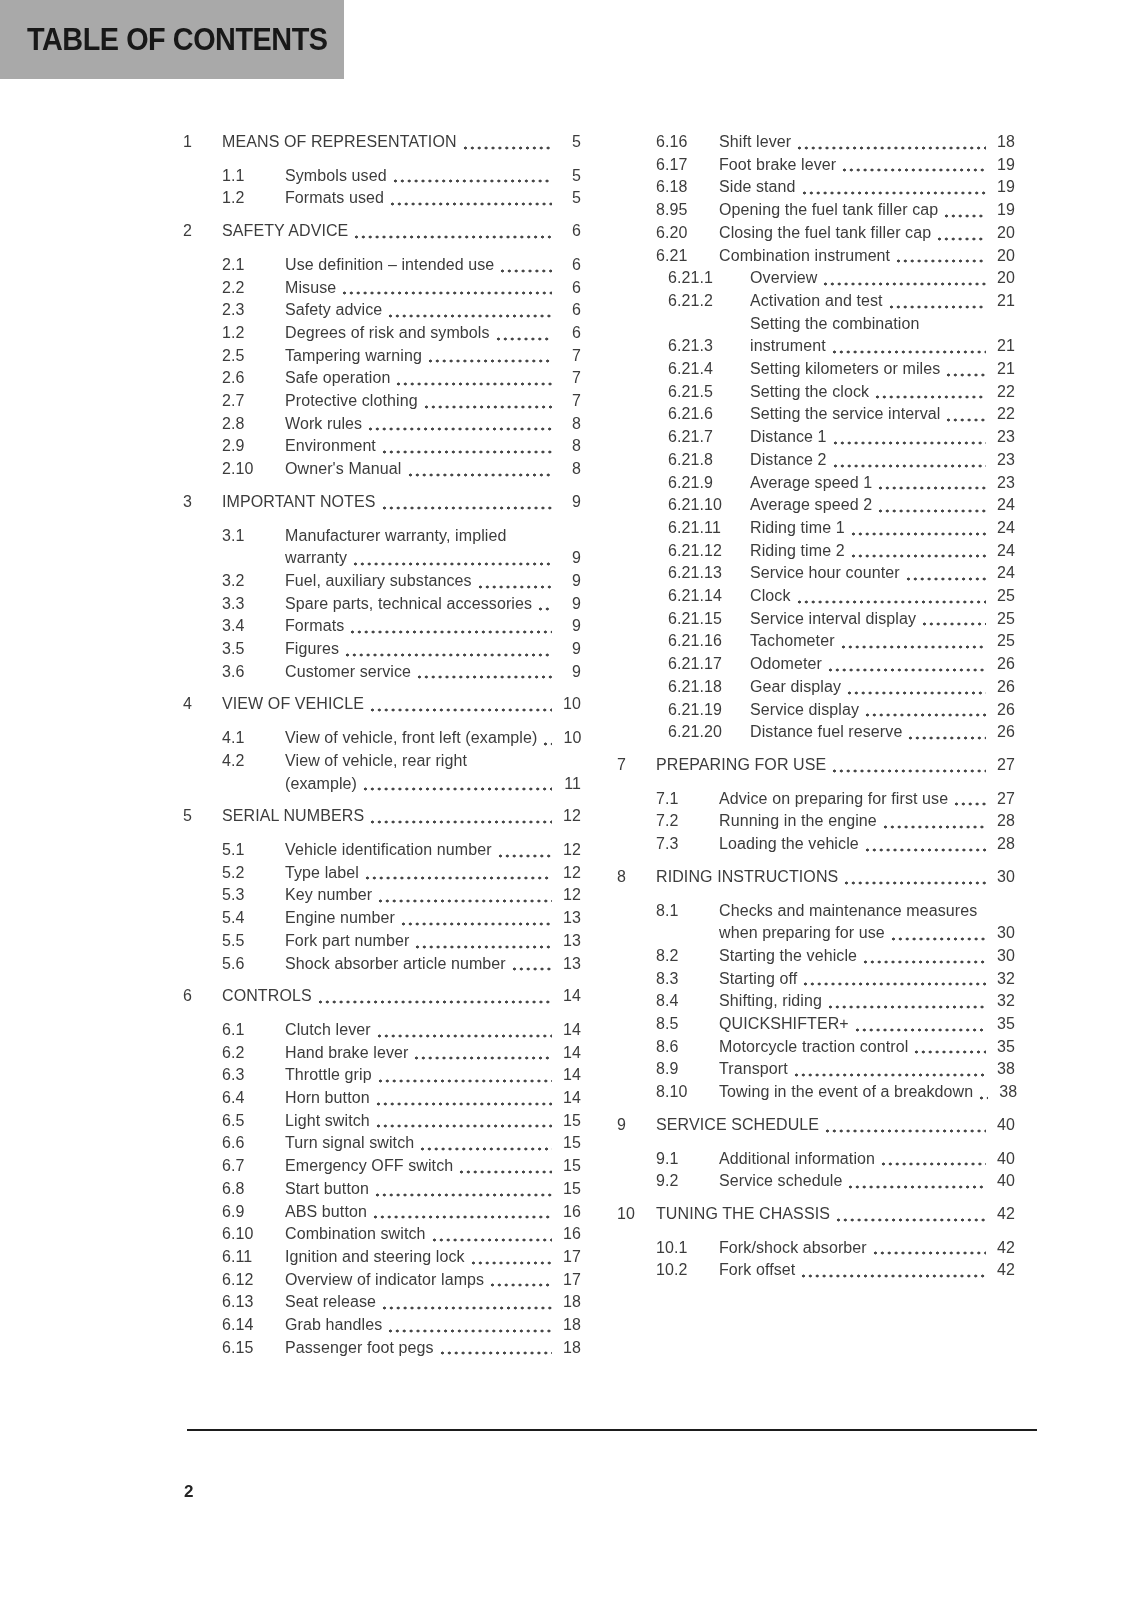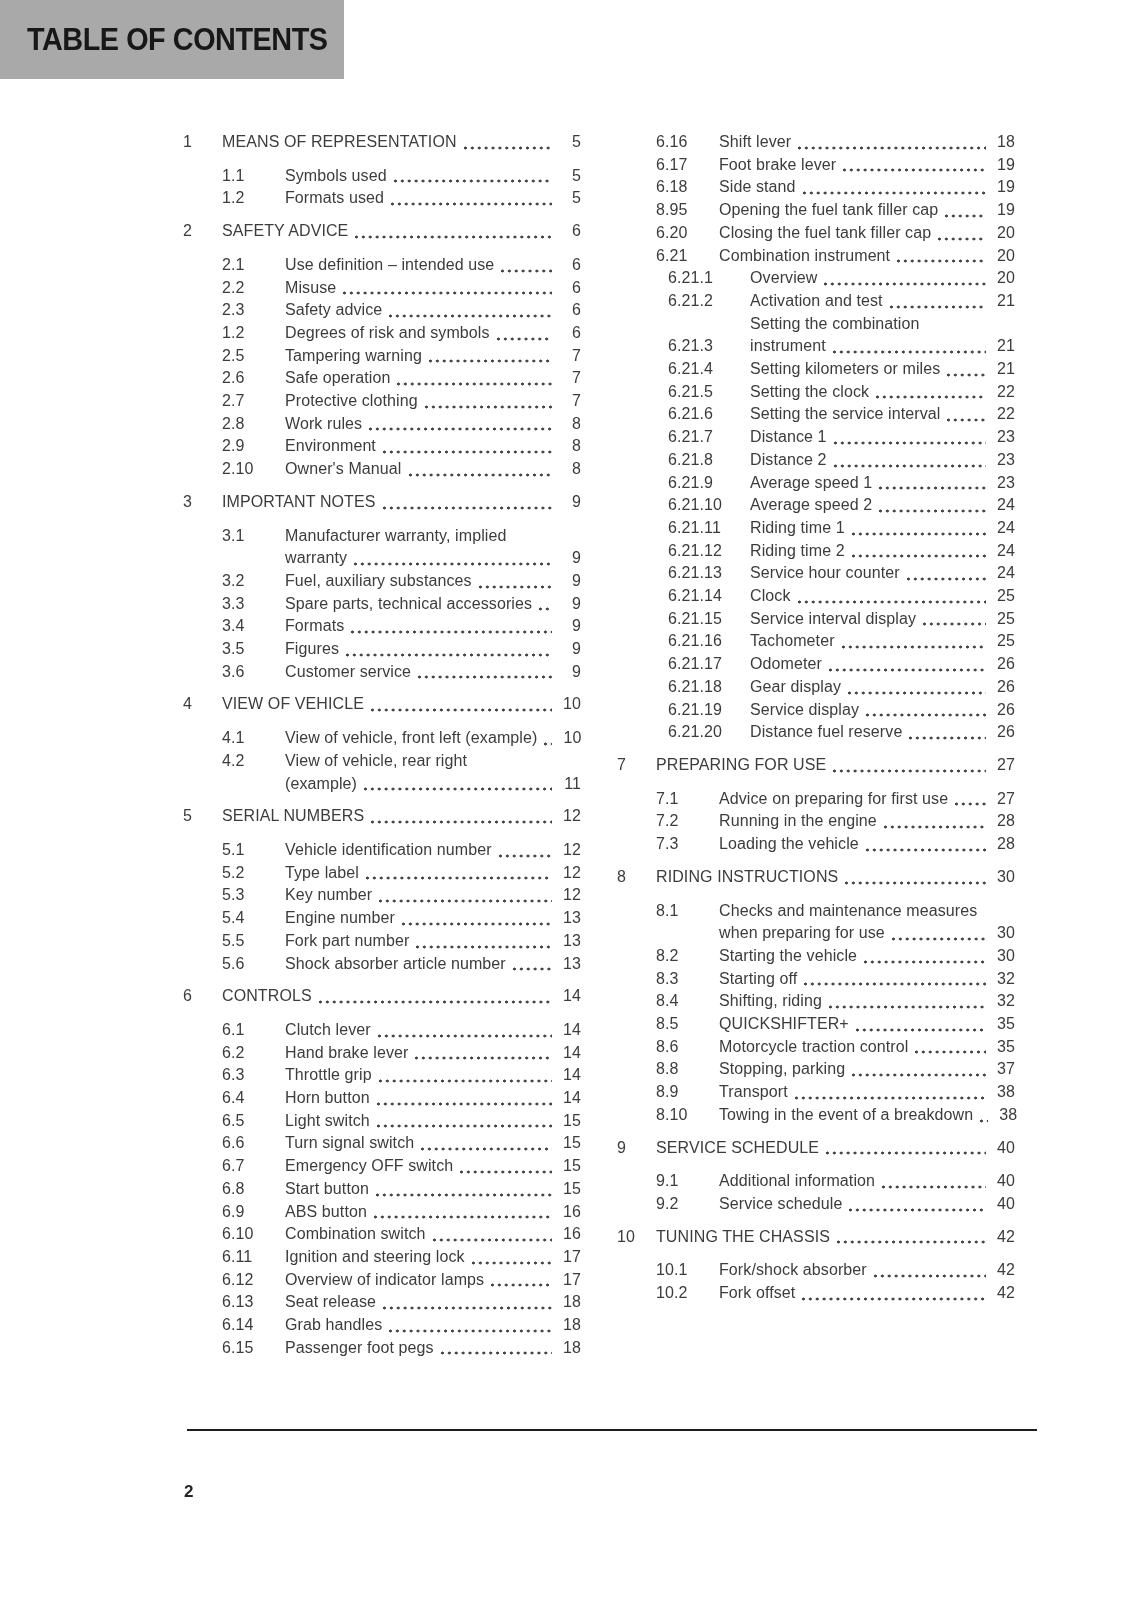--- a/index.html
+++ b/index.html
@@ -933,30 +933,20 @@
         <span class="num">8.6</span>
         <div class="body">
           <div class="lline">
             <span class="t">Motorcycle traction control</span>
             <span class="dots"></span>
             <span class="page">35</span>
           </div>
         </div>
       </div>
       <div class="entry section">
-        <span class="num">8.8</span>
-        <div class="body">
-          <div class="lline">
-            <span class="t">Stopping, parking</span>
-            <span class="dots"></span>
-            <span class="page">37</span>
-          </div>
-        </div>
-      </div>
-      <div class="entry section">
         <span class="num">8.9</span>
         <div class="body">
           <div class="lline">
             <span class="t">Transport</span>
             <span class="dots"></span>
             <span class="page">38</span>
           </div>
         </div>
       </div>
       <div class="entry section">

